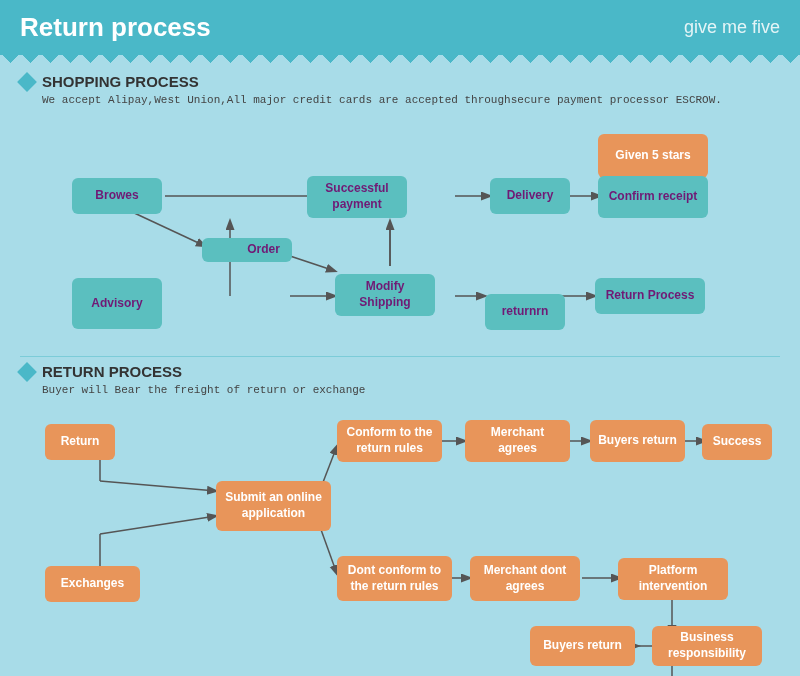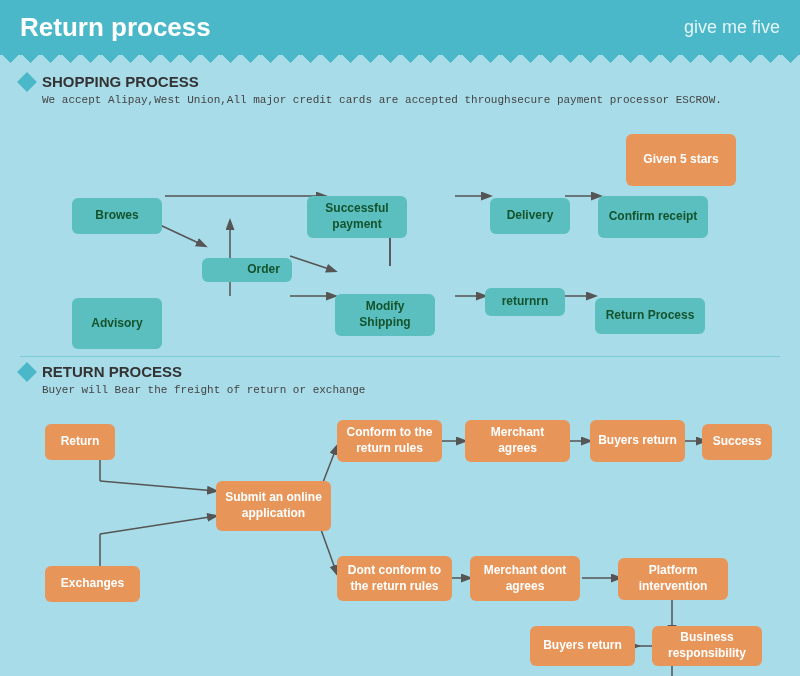--- a/index.html
+++ b/index.html
@@ -76,32 +76,31 @@
       font-size: 11px;
       color: #444;
       margin-bottom: 10px;
       padding-left: 22px;
       font-family: Liberation Mono, monospace;
     }
 
     
     .box-teal {
       background: #5bbfbf;
-      color: #14532d;
+      color: #701a75;
       border-radius: 6px;
       text-align: center;
       font-size: 12px;
       font-weight: bold;
       padding: 5px 8px;
       display: flex;
       align-items: center;
       justify-content: center;
       line-height: 1.3;
       position: absolute;
-      margin-top: 20px;
     }
 
     
     .box-orange {
       background: #e8955a;
       color: white;
       border-radius: 6px;
       text-align: center;
       font-size: 12px;
       font-weight: bold;
@@ -182,21 +181,21 @@
 
       <line x1="110" y1="95" x2="185" y2="130" stroke="#555" stroke-width="1.5" marker-end="url(#arrow)"></line>
 
       <defs>
         <marker id="arrow" markerWidth="8" markerHeight="8" refX="6" refY="3" orient="auto">
           <path d="M0,0 L0,6 L8,3 z" fill="#555"></path>
         </marker>
       </defs>
     </svg>
 
-    <div class="box-orange" style="left:578px;top:18px;width:110px;height:52px;margin-left:28px;">
+    <div class="box-orange" style="left:578px;top:18px;width:110px;height:44px;">
       <span>Given 5 stars</span>
     </div>
 
     <div class="box-teal" style="left:52px;top:62px;width:90px;height:36px;">
       <span>Browes</span>
     </div>
     <div class="box-teal" style="left:287px;top:60px;width:100px;height:42px;">
       <span>Successful payment</span>
     </div>
     <div class="box-teal" style="left:470px;top:62px;width:80px;height:36px;">
@@ -209,21 +208,21 @@
     <div class="box-teal" style="left:182px;top:122px;width:90px;height:24px;padding-left:41px;">
       <span>Order</span>
     </div>
 
     <div class="box-teal" style="left:52px;top:162px;width:90px;height:51px;">
       <span>Advisory</span>
     </div>
     <div class="box-teal" style="left:315px;top:158px;width:100px;height:42px;">
       <span>Modify Shipping</span>
     </div>
-    <div class="box-teal" style="left:465px;top:152px;width:80px;height:28px;">
+    <div class="box-teal" style="left:465px;top:178px;width:80px;height:36px;">
       <span>returnrn</span>
     </div>
     <div class="box-teal" style="left:575px;top:162px;width:110px;height:36px;">
       <span>Return Process</span>
     </div>
   </div>
 
   <hr class="divider">
 
   <div class="section-header" style="margin-top:6px;">

